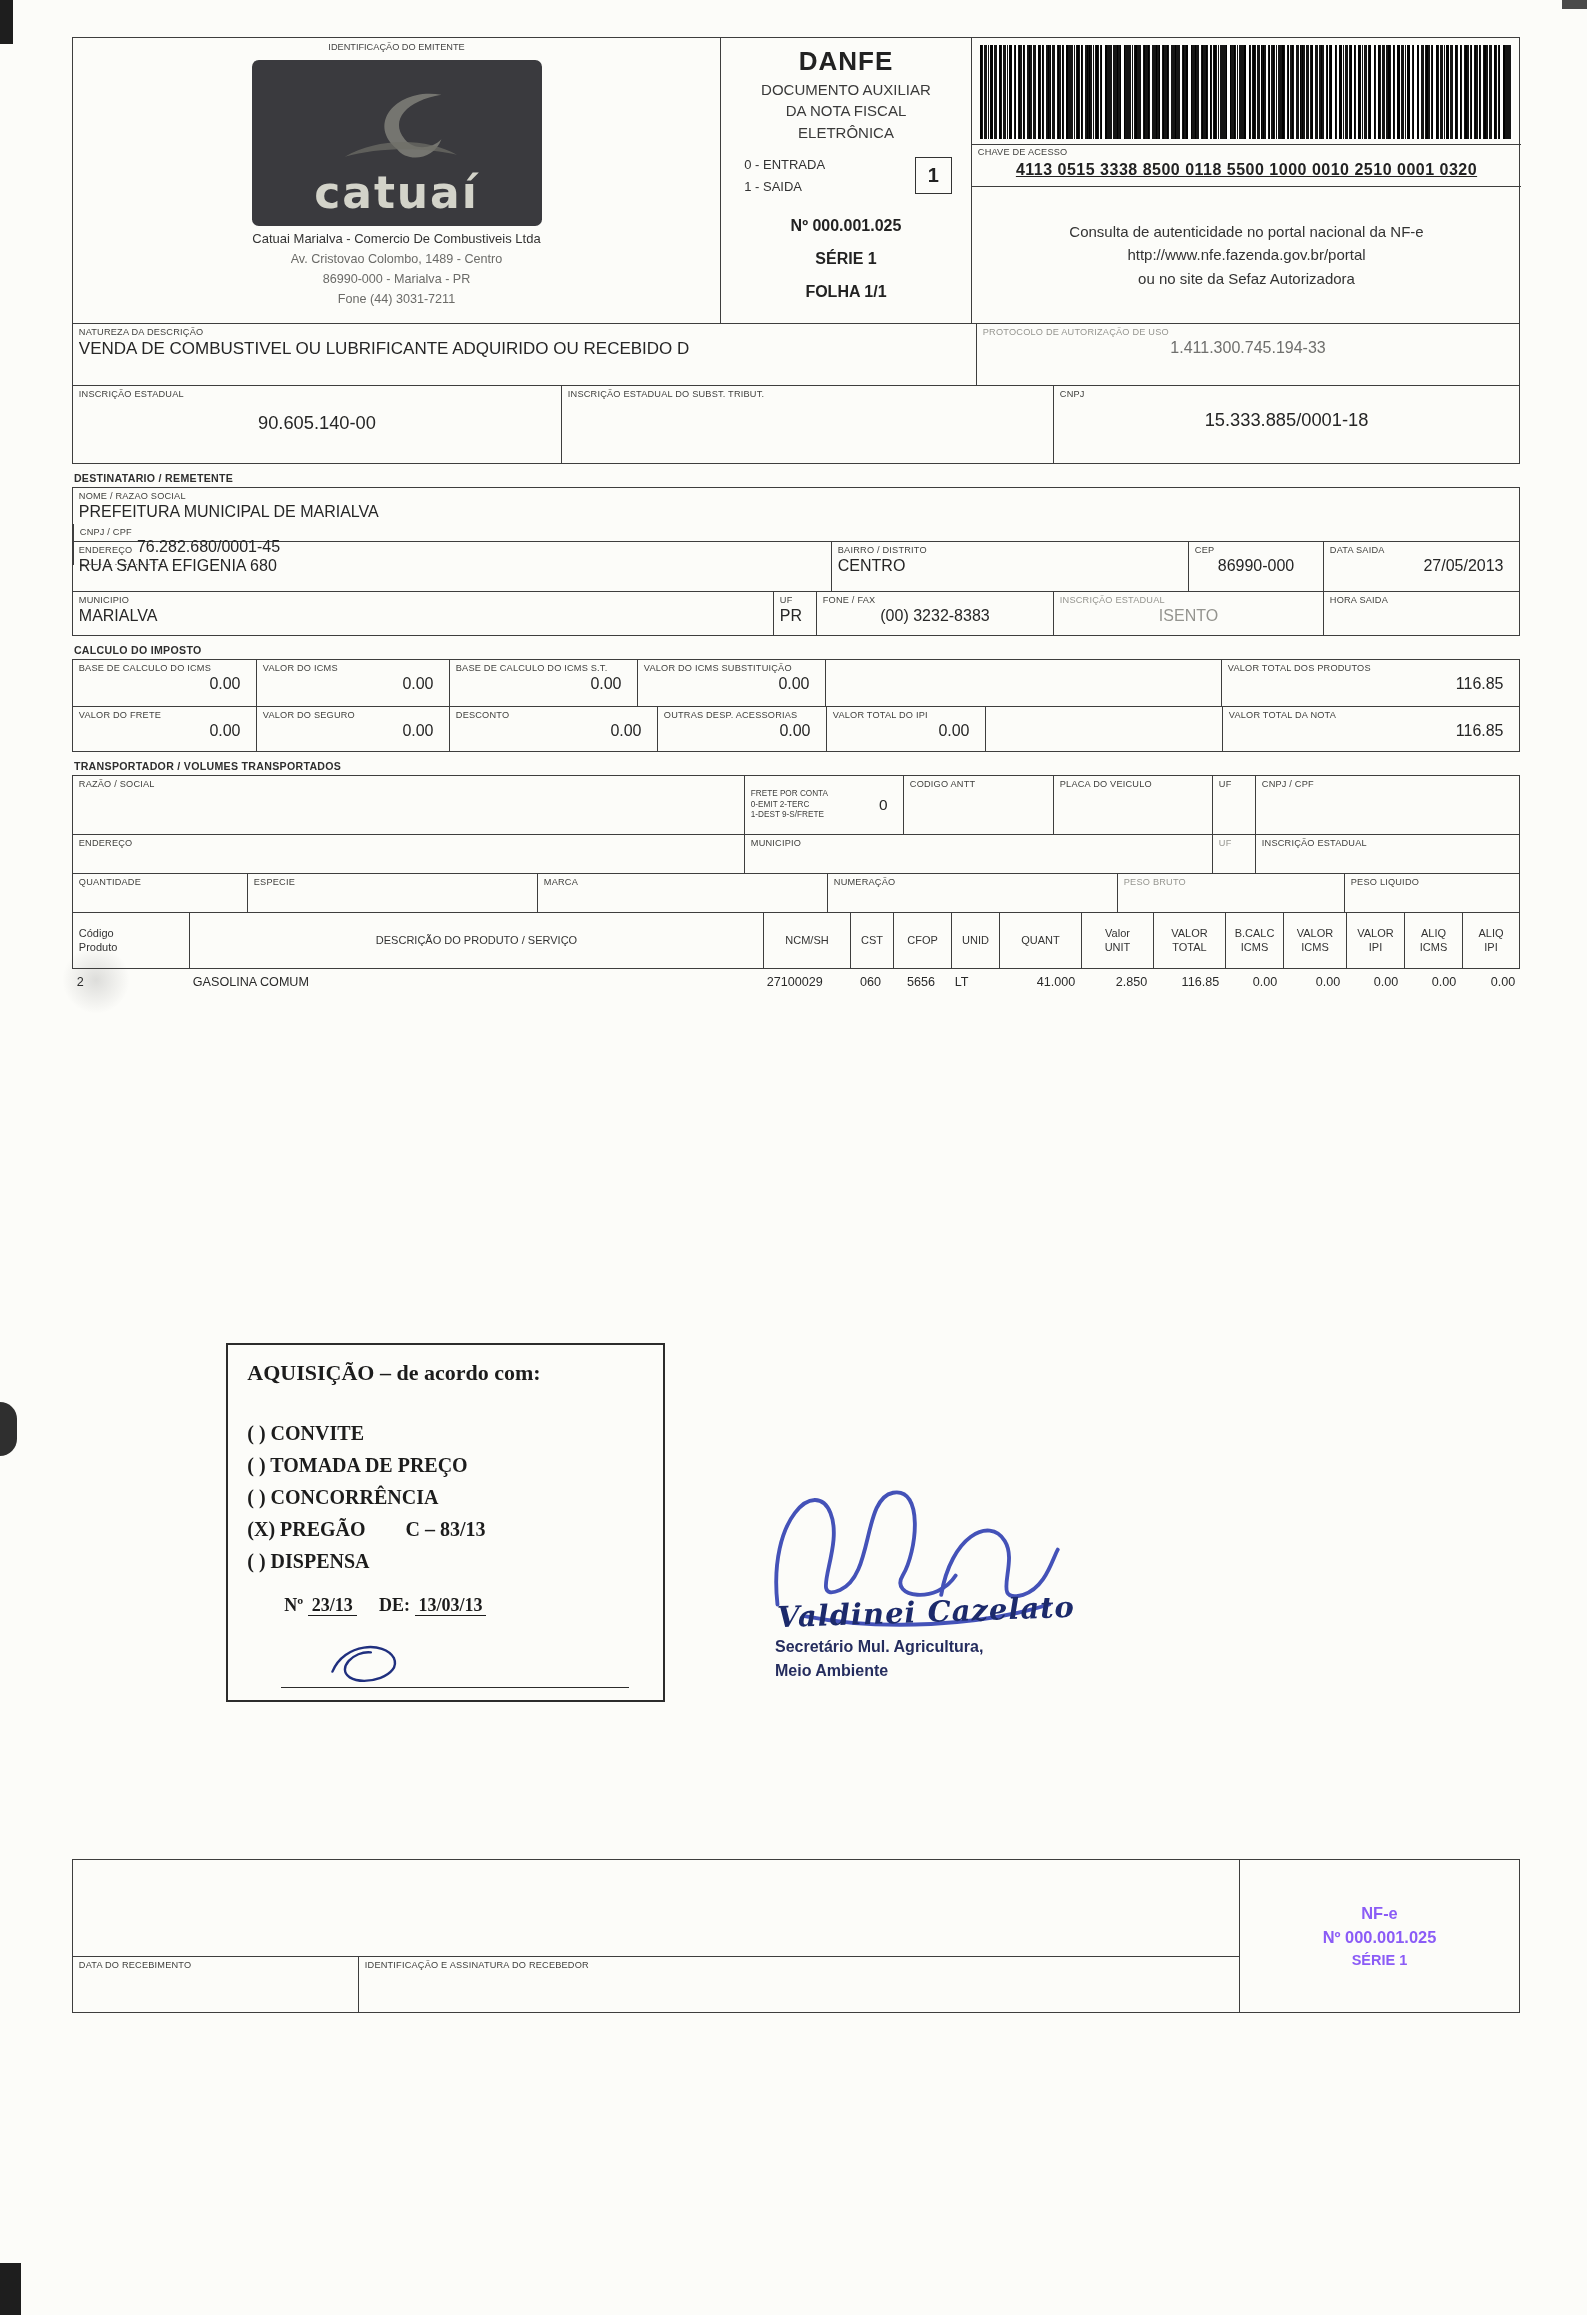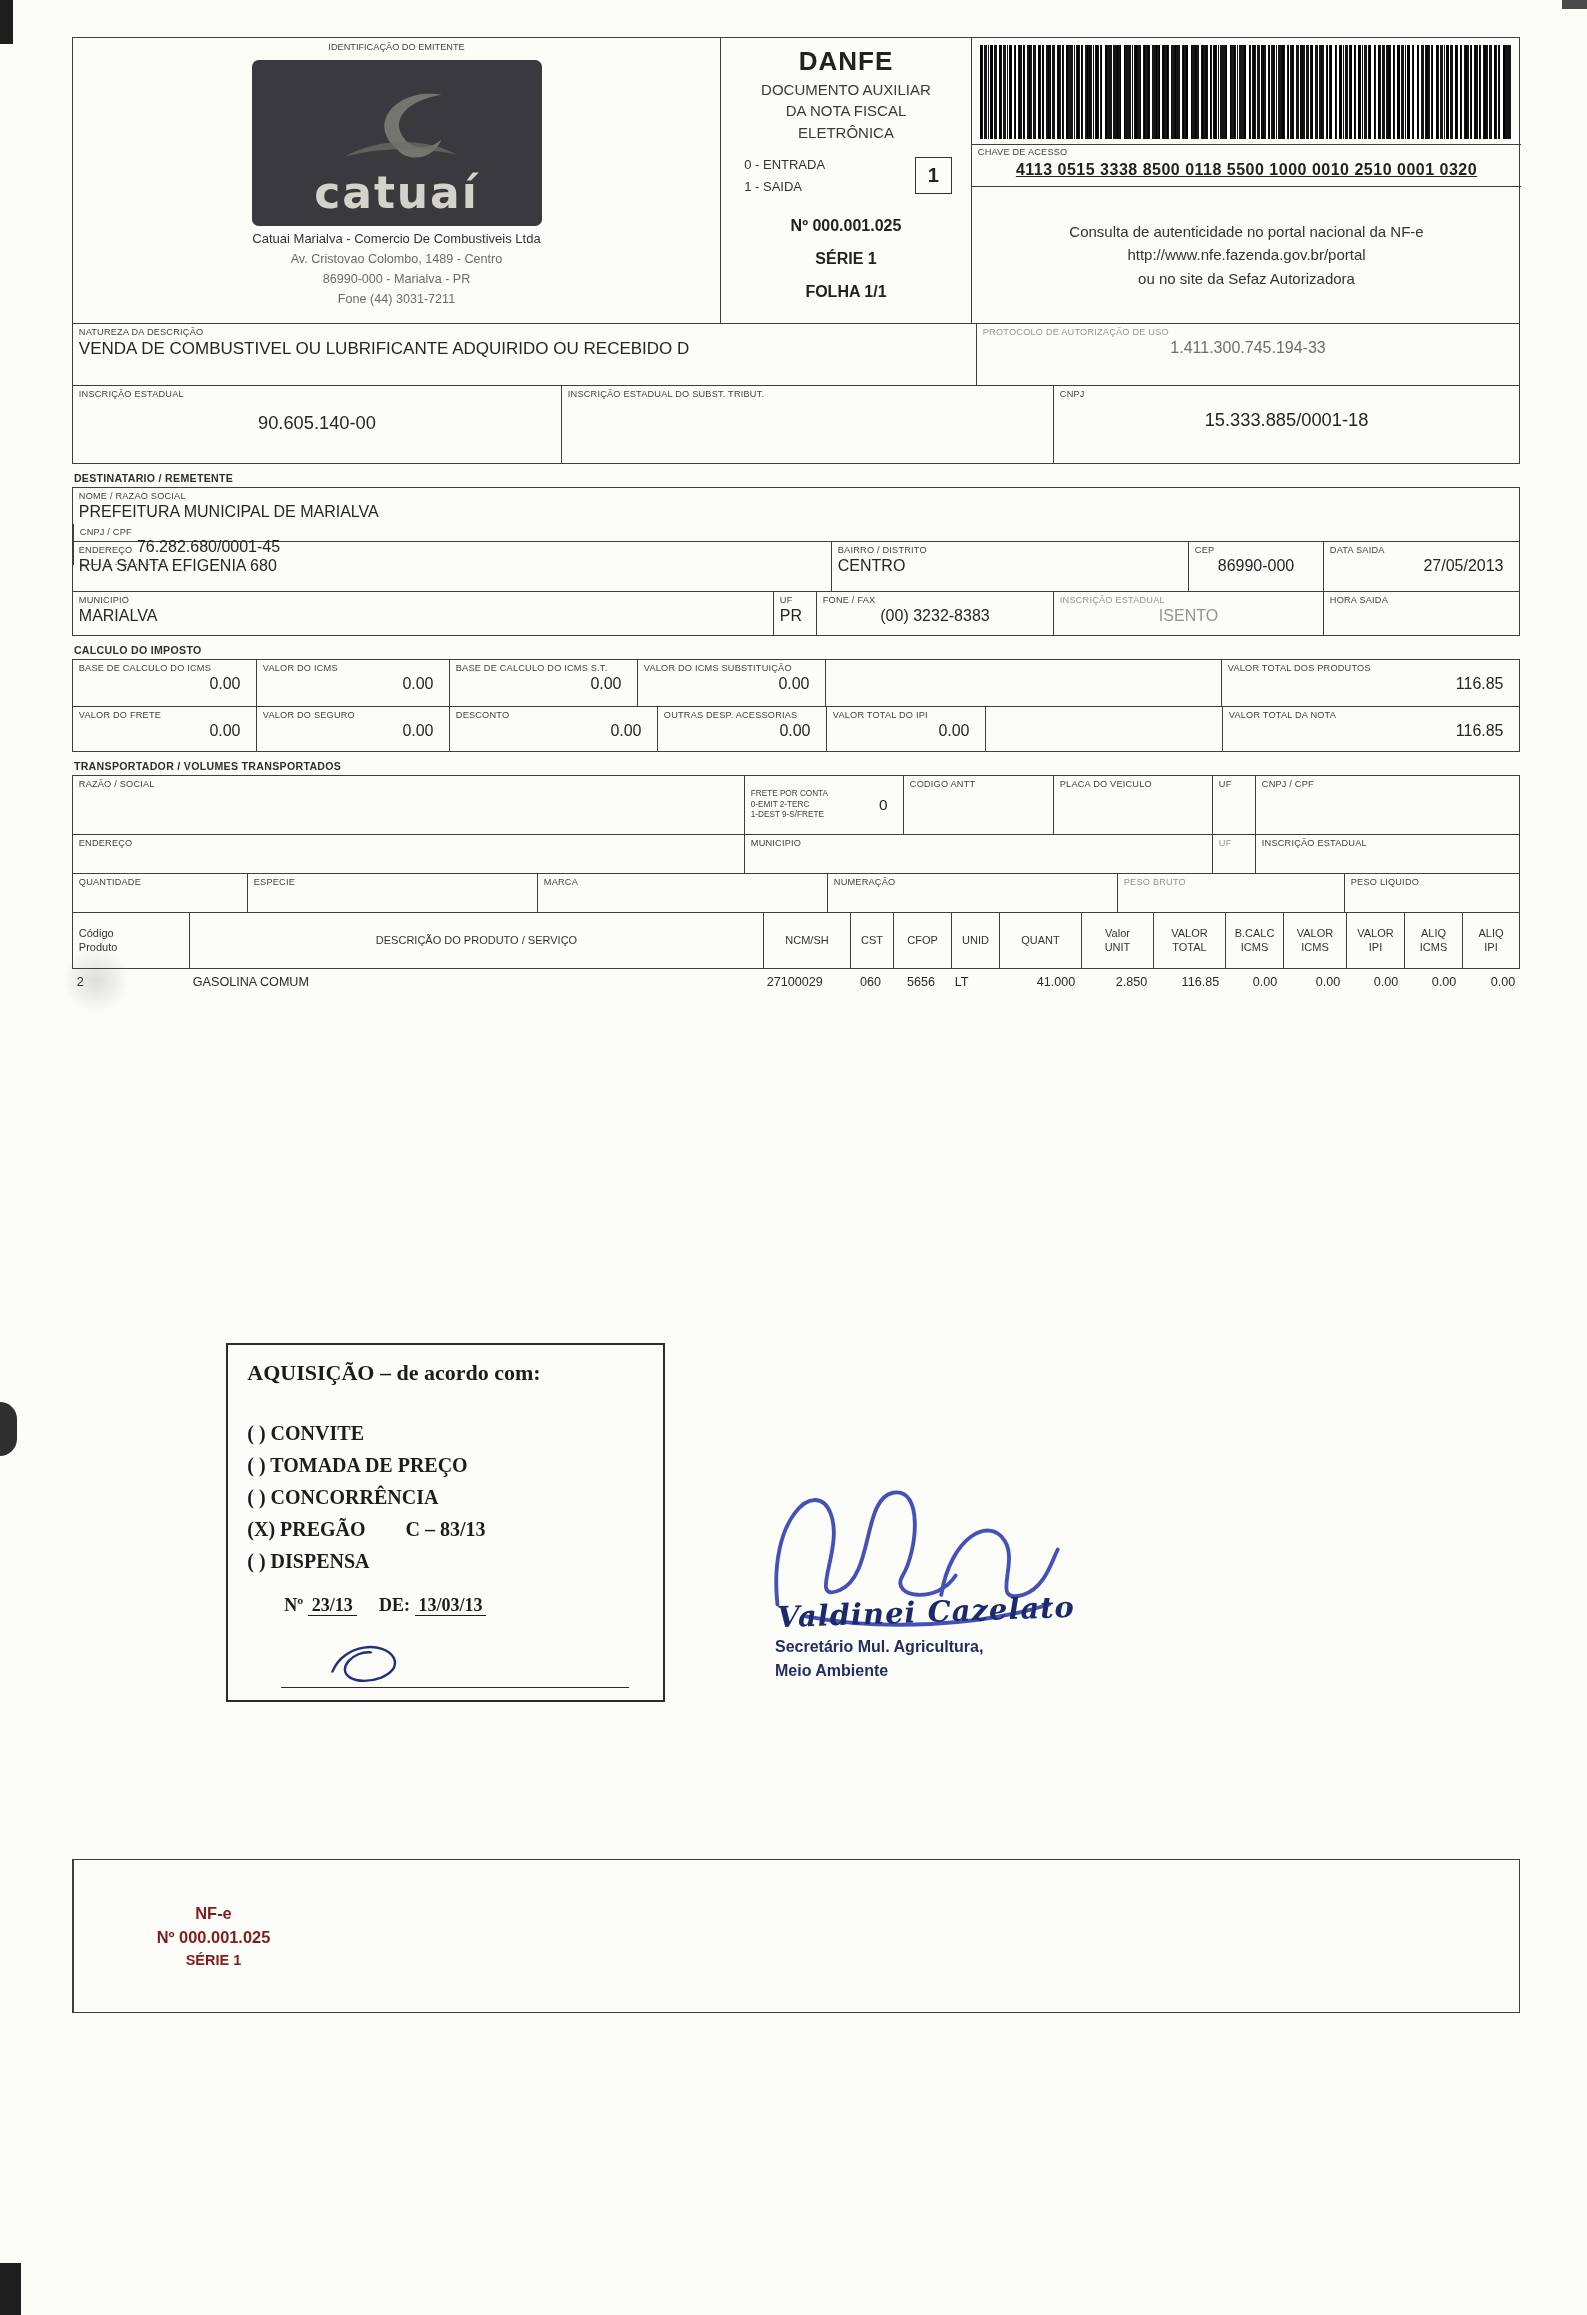--- a/index.html
+++ b/index.html
@@ -105,21 +105,21 @@
   .rodape { height:42px; display:flex; justify-content:space-between; align-items:center;
             padding:0 17.4px 0 11.6px; border-bottom:2.9px dotted #555;
             font-family:"Liberation Serif",serif; font-style:italic; font-size:13px; color:#4a4a46; }
 
   
   .canhoto { margin-top:33px; height:154px; display:flex; border:1px solid #3e3e3e; }
   .can-left { flex:1; display:flex; flex-direction:column; }
   .can-top { flex:1; }
   .can-bot { height:56px; border-top:1px solid #3e3e3e; display:flex; }
   .can-right { width:280px; border-left:1px solid #3e3e3e; display:flex; flex-direction:column;
-               align-items:center; justify-content:center; gap:4.8px; font-weight:bold; color:#7f1d1d; }
+               align-items:center; justify-content:center; gap:4.8px; font-weight:bold; color:#8b5cf6; }
   .can-nfe { font-size:16.4px; } .can-num { font-size:16.4px; } .can-serie { font-size:14.5px; }
 
   
   .art { position:absolute; background:#1e1e1e; }
   .art1 { left:0; top:0; width:12.6px; height:44px; }
   .art2 { left:0; top:1402px; width:17.4px; height:54px; border-radius:0 27px 27px 0; background:#2f2f2f; }
   .art3 { left:0; top:2263px; width:21px; height:52px; }
   .art4 { right:0; top:0; width:25px; height:8.7px; background:#4a4a4a; }
   .smudge { position:absolute; left:62px; top:946px; width:68px; height:68px; border-radius:50%;
             background:radial-gradient(circle, rgba(60,60,60,.16), rgba(60,60,60,0) 70%); }
@@ -475,20 +475,31 @@
         </g>
       </svg>
       <div class="sig-name">Valdinei Cazelato</div>
       <div class="sig-cargo">Secretário Mul. Agricultura,
 Meio Ambiente</div>
     </div>
 
 
 
     <div class="canhoto">
+      <div class="can-left">
+        <div class="can-top"></div>
+        <div class="can-bot">
+          <div class="c" style="width:285px">
+            <div class="lbl">DATA DO RECEBIMENTO</div>
+          </div>
+          <div class="c grow">
+            <div class="lbl">IDENTIFICAÇÃO E ASSINATURA DO RECEBEDOR</div>
+          </div>
+        </div>
+      </div>
       <div class="can-right">
         <div class="can-nfe">NF-e</div>
         <div class="can-num">Nº 000.001.025</div>
         <div class="can-serie">SÉRIE 1</div>
       </div>
     </div>
 
   </div>
 </div>
 

